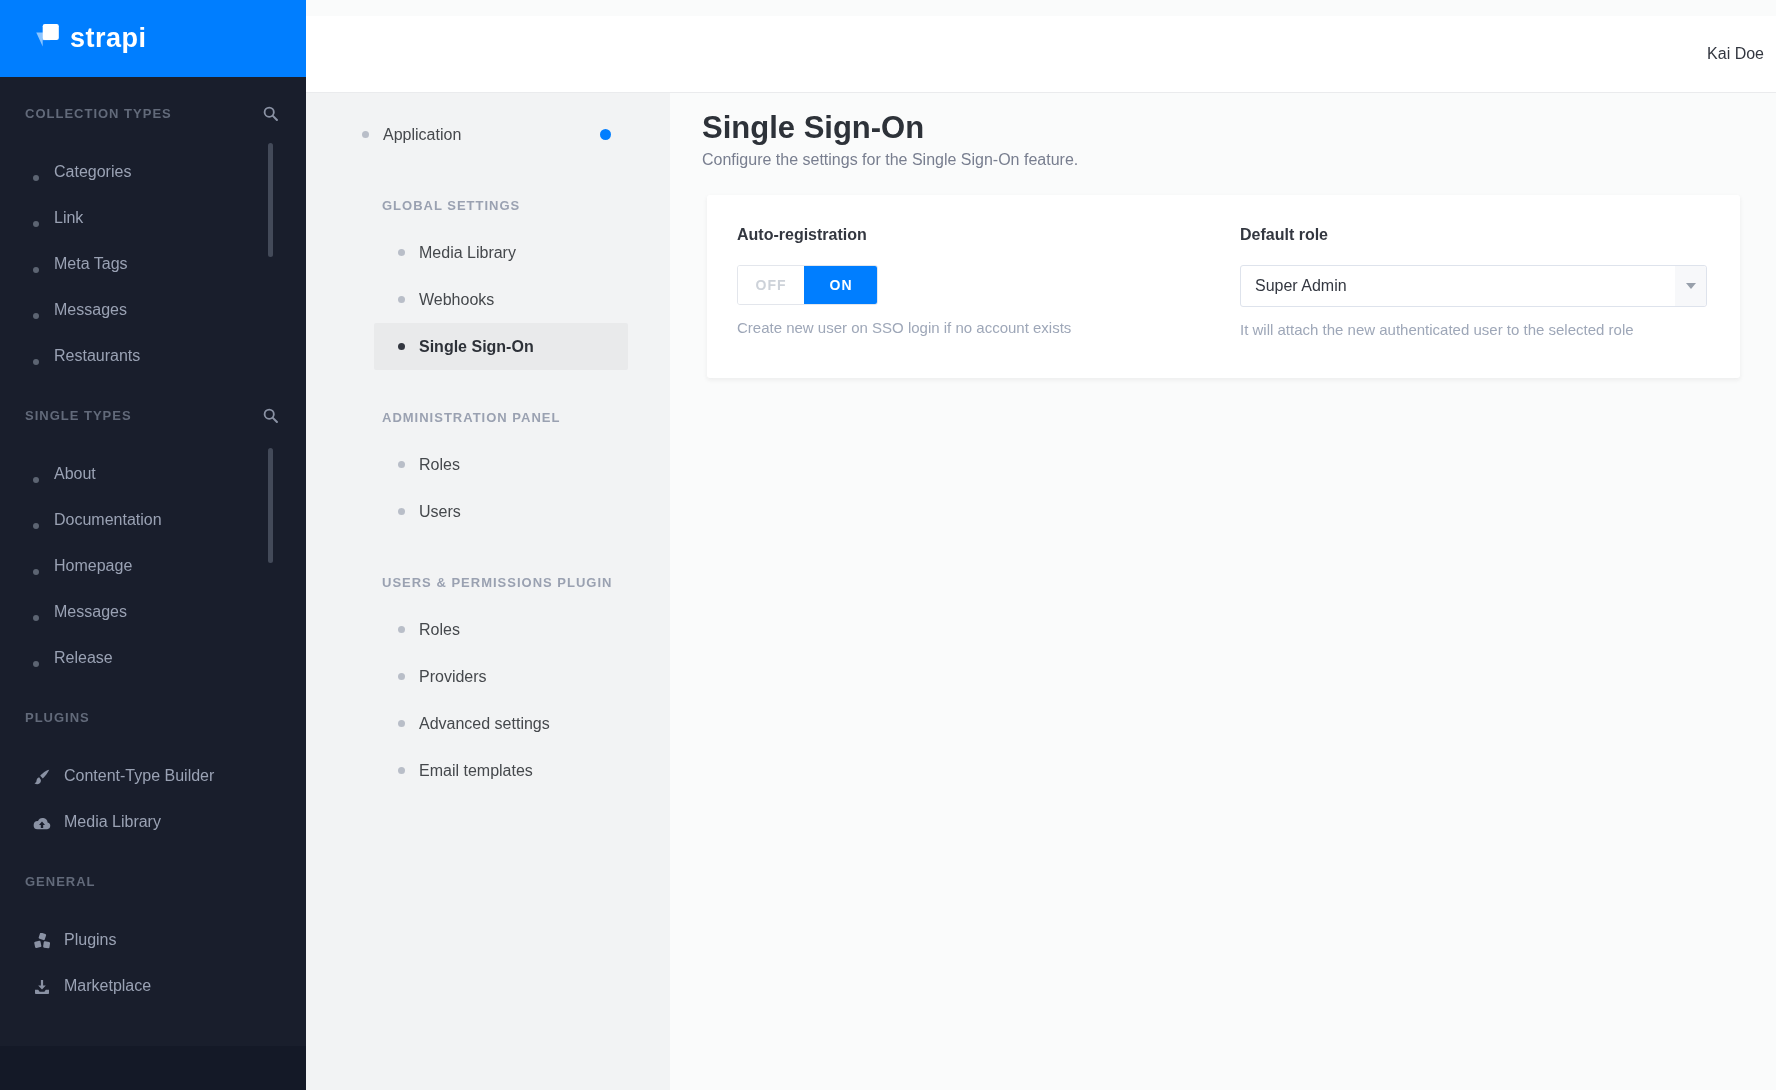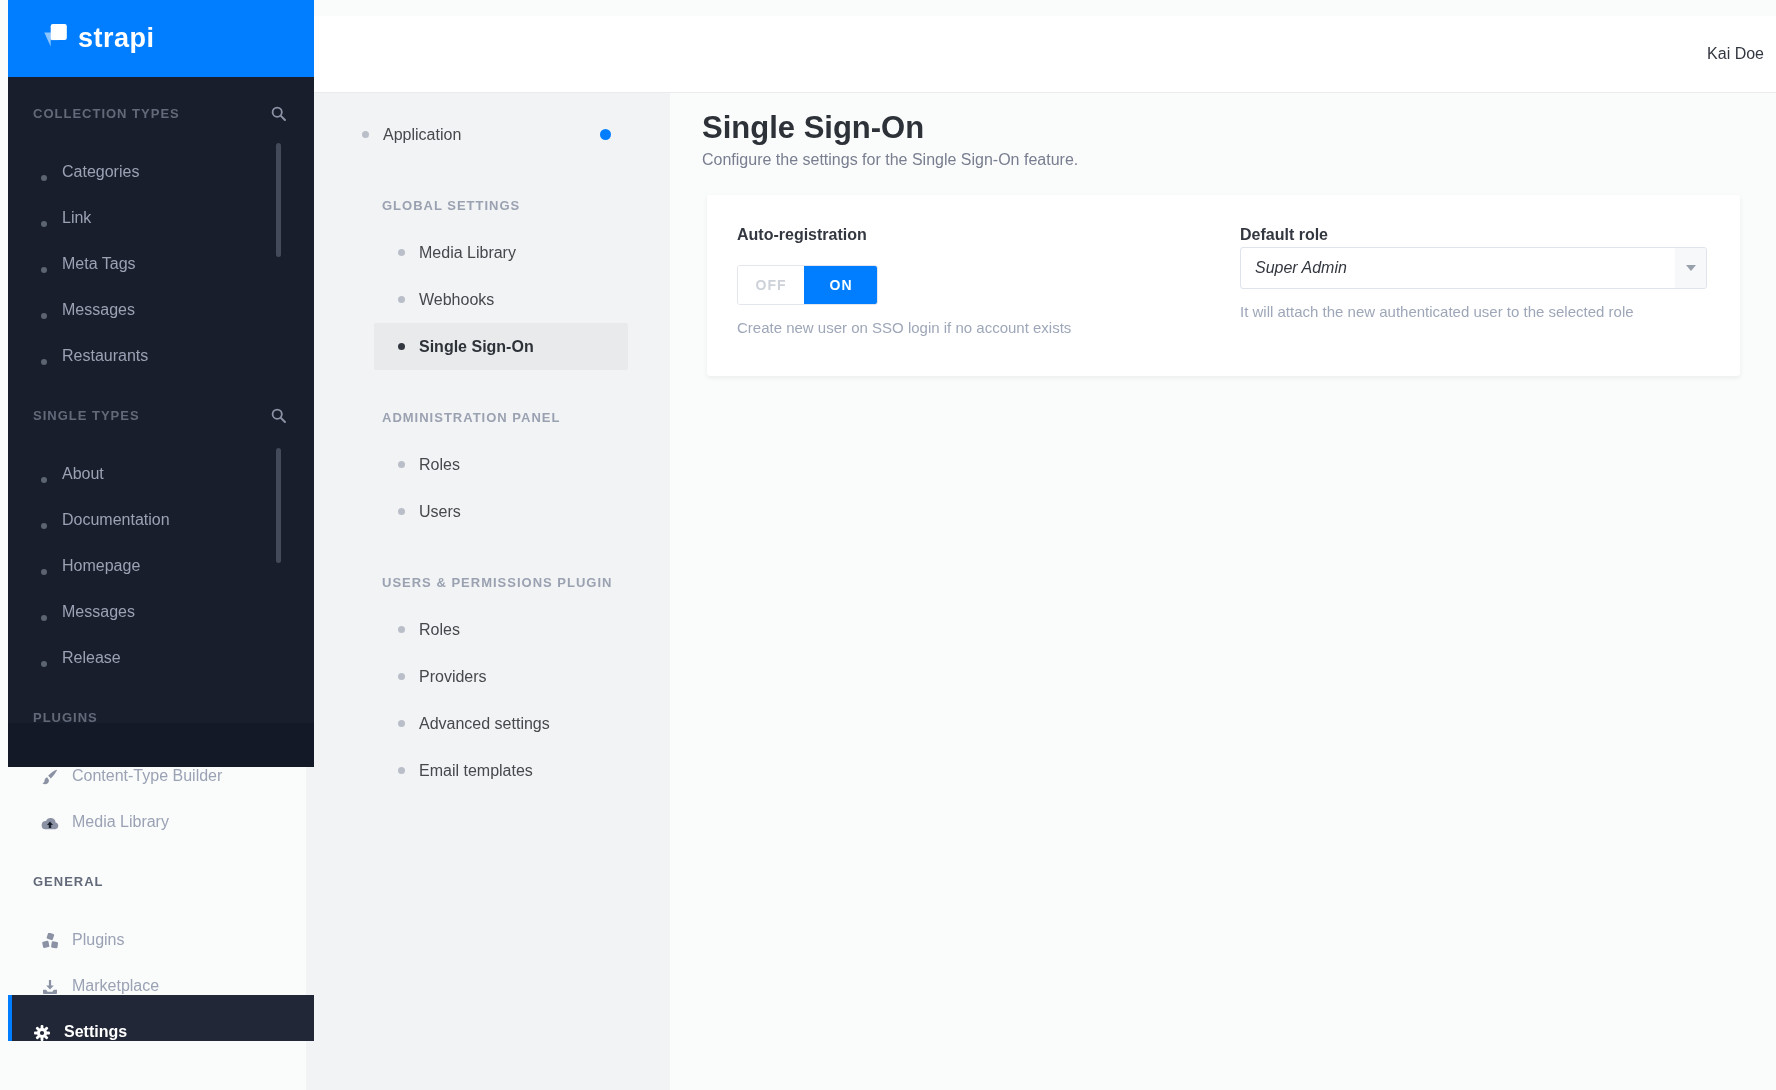--- a/index.html
+++ b/index.html
@@ -22,21 +22,21 @@
   .user-menu { display:flex; align-items:center; cursor:pointer; }
   .user-name { font-size:16px; color:#333740; }
   .caret-down {
     width:0; height:0; margin-left:12px;
     border-left:6px solid transparent; border-right:6px solid transparent;
     border-top:7px solid #333740;
   }
 
   
   .sidebar {
-    position:absolute; left:8px; top:0; width:306px; height:767px;
+    position:absolute; left:0; top:0; width:306px; height:1090px;
     background:#191e2c; z-index:4;
   }
   .logo {
     height:77px; background:#007eff; display:flex; align-items:center;
     padding-left:34px; cursor:pointer;
   }
   .logo-text { color:#fff; font-size:27px; font-weight:bold; letter-spacing:.5px; margin-left:10px; }
   .nav-section { margin-top:40px; position:relative; }
   .nav-section.first { margin-top:26px; }
   .nav-section-header {
@@ -118,23 +118,23 @@
   }
   .toggle .seg {
     display:flex; align-items:center; justify-content:center;
     font-size:14px; font-weight:bold; letter-spacing:1px;
   }
   .toggle .seg.off { width:66px; color:#cdd2d9; background:#ffffff; }
   .toggle .seg.on  { width:74px; color:#ffffff; background:#007eff; margin:-1px -1px -1px 0; border-radius:0 3px 3px 0; }
 
   
   .select {
-    margin-top:3px; height:42px; width:467px; border:1px solid #dee3ec;
+    margin-top:21px; height:42px; width:467px; border:1px solid #dee3ec;
     border-radius:3px; background:#ffffff; display:flex; align-items:center;
-    position:relative; cursor:pointer;font-style:italic;
+    position:relative; cursor:pointer;
   }
   .select-value { font-size:16px; color:#333740; padding-left:14px; }
   .select-arrow-zone {
     position:absolute; right:0; top:0; width:31px; height:100%;
     background:#f7f8fa; border-radius:0 3px 3px 0;
     display:flex; align-items:center; justify-content:center;
   }
   .select-arrow {
     width:0; height:0;
     border-left:5.5px solid transparent; border-right:5.5px solid transparent;
@@ -264,35 +264,20 @@
       </li>
       <li class="nav-item icon-item">
         <span class="nav-ico">
           <svg width="16" height="16" viewBox="0 0 16 16" fill="#8a92a4">
               <path d="M6.9 1h2.2v5.4h2.7L8 10.6 4.2 6.4h2.7z"></path>
               <path d="M1 10.8h3.2l1.4 1.9h4.8l1.4-1.9H15v3.1c0 .6-.5 1.1-1.1 1.1H2.1c-.6 0-1.1-.5-1.1-1.1z"></path>
             </svg>
         </span>
         <span>Marketplace</span>
       </li>
-      <li class="nav-item icon-item active">
-        <span class="nav-ico">
-          <svg width="16" height="16" viewBox="0 0 16 16">
-            <g fill="#ffffff">
-              <rect x="6.6" y="0" width="2.8" height="16" rx="1"></rect>
-              <rect x="0" y="6.6" width="16" height="2.8" rx="1"></rect>
-              <rect x="6.6" y="0" width="2.8" height="16" rx="1" transform="rotate(45 8 8)"></rect>
-              <rect x="0" y="6.6" width="16" height="2.8" rx="1" transform="rotate(45 8 8)"></rect>
-              <circle cx="8" cy="8" r="5"></circle>
-            </g>
-            <circle cx="8" cy="8" r="2.1" fill="#212737"></circle>
-          </svg>
-        </span>
-        <span>Settings</span>
-      </li>
     </ul>
   </div>
 
   <div class="scroll-thumb thumb1"></div>
   <div class="scroll-thumb thumb2"></div>
   <div class="sidebar-footer"></div>
 </aside>
 
 <header class="topbar">
   <div class="user-menu">

